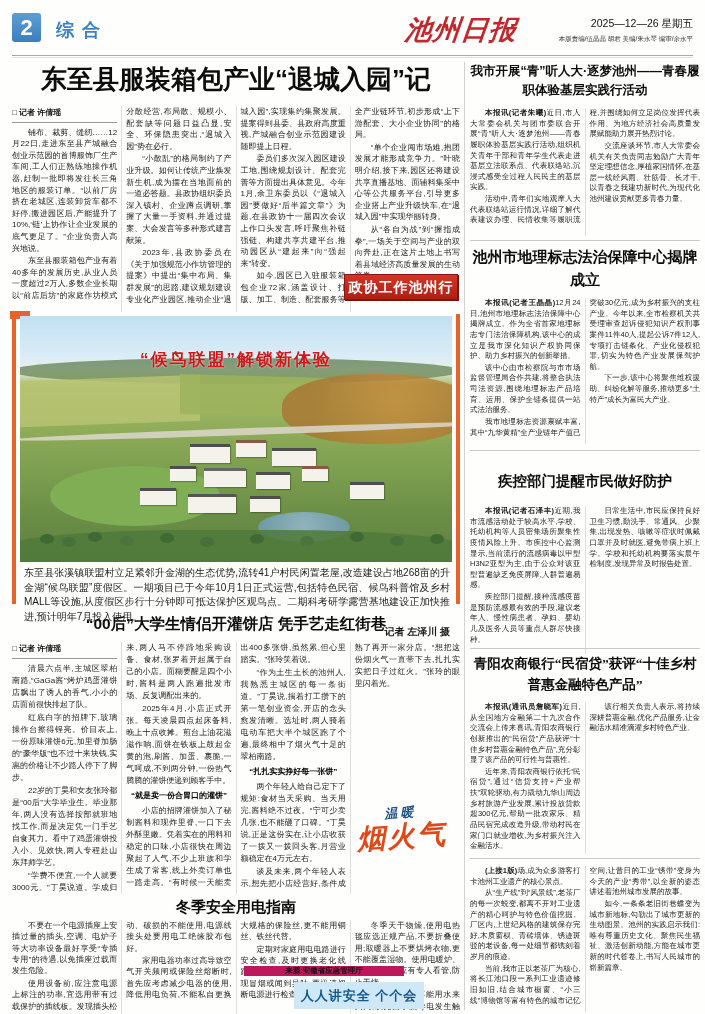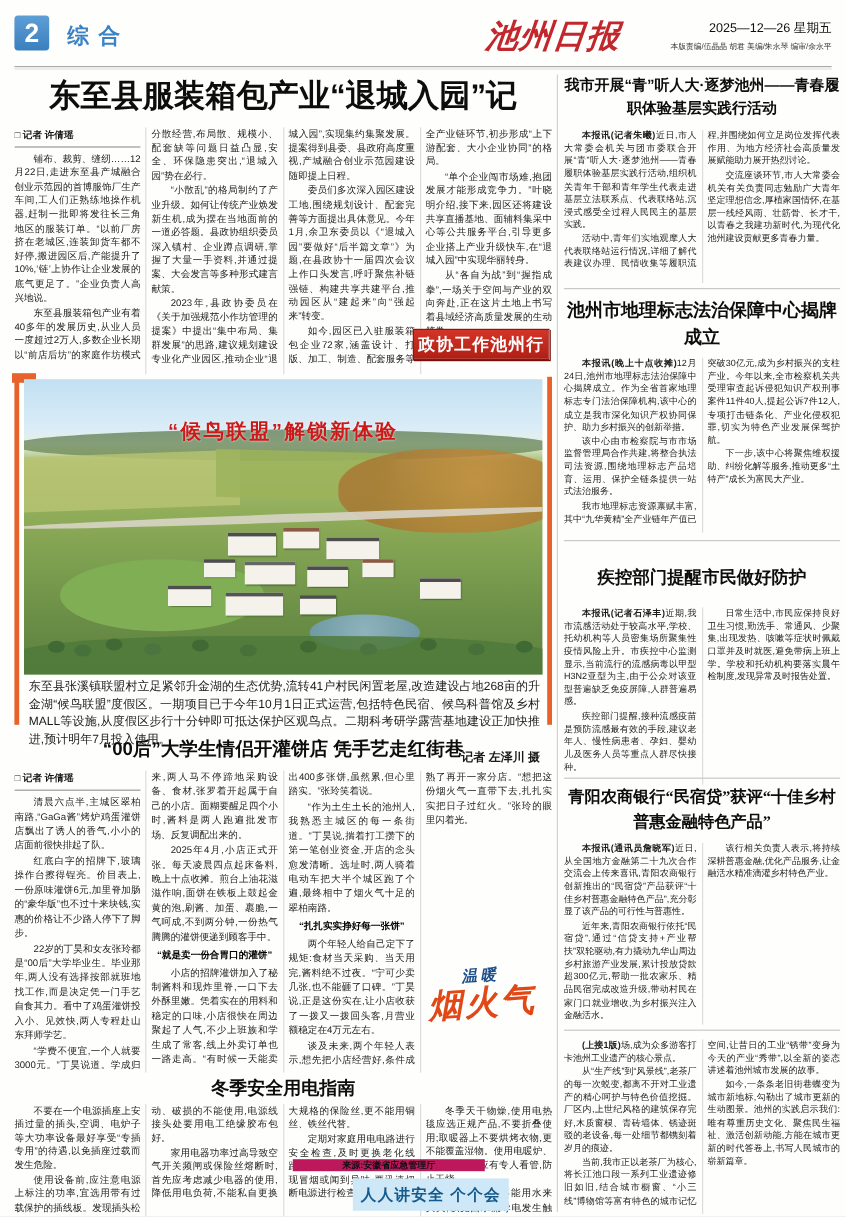--- a/index.html
+++ b/index.html
@@ -84,21 +84,21 @@
   .source-line{position:absolute;left:232px;top:904px;width:160px;text-align:center;
                font-weight:bold;font-size:7.5px;color:#111;z-index:3;background:#be185d;}
   .bluebox{position:absolute;left:282px;top:920px;width:130px;height:27px;line-height:27px;z-index:3;
            background:#cfe8f7;color:#155a8c;font-weight:bold;font-size:13px;text-align:center;letter-spacing:1px;}
 
   
   .vrule{position:absolute;left:464px;top:62px;height:948px;border-left:1px solid #d2d2d2;}
   .right{position:absolute;left:470px;top:62px;width:230px;height:952px;}
   .r-head{position:absolute;left:0;width:100%;text-align:center;font-weight:900;color:#0d0d0d;}
   .youth-head{top:0;font-size:12.5px;line-height:1.55;}
-  .geo-head{top:186px;font-size:15px;line-height:1.5;font-family:Liberation Sans, sans-serif;}
+  .geo-head{top:186px;font-size:15px;line-height:1.5;font-family:Liberation Mono, monospace;}
   .flu-kicker{position:absolute;left:0;top:394px;width:100%;text-align:center;font-weight:bold;font-size:11px;color:#111;}
   .flu-head{top:410px;font-size:14.5px;}
   .loan-head{top:592px;font-size:13.5px;line-height:1.55;font-family:"Liberation Serif",serif;}
   .r-body{position:absolute;left:0;width:100%;font-size:7.5px;line-height:1.42;}
   .youth-body{top:46px;height:128px;}
   .geo-body{top:236px;height:146px;}
   .flu-body{top:444px;height:148px;}
   .loan-body{top:640px;height:152px;}
   .cont-body{top:804px;height:146px;}
   .rdiv{position:absolute;left:0;width:100%;border-top:1px solid #c9c9c9;}
@@ -206,21 +206,21 @@
     <div class="r-head youth-head">我市开展“青”听人大·逐梦池州——青春履职体验基层实践行活动</div>
     <div class="r-body youth-body body-text cols2">
         <p><span class="lead-b">本报讯(记者朱曦)</span>近日,市人大常委会机关与团市委联合开展“青”听人大·逐梦池州——青春履职体验基层实践行活动,组织机关青年干部和青年学生代表走进基层立法联系点、代表联络站,沉浸式感受全过程人民民主的基层实践。</p>
         <p>活动中,青年们实地观摩人大代表联络站运行情况,详细了解代表建议办理、民情收集等履职流程,并围绕如何立足岗位发挥代表作用、为地方经济社会高质量发展赋能助力展开热烈讨论。</p>
         <p>交流座谈环节,市人大常委会机关有关负责同志勉励广大青年坚定理想信念,厚植家国情怀,在基层一线经风雨、壮筋骨、长才干,以青春之我建功新时代,为现代化池州建设贡献更多青春力量。</p>
       </div>
     <div class="rdiv rdiv1"></div>
 
     <div class="r-head geo-head">池州市地理标志法治保障中心揭牌成立</div>
     <div class="r-body geo-body body-text cols2">
-        <p><span class="lead-b">本报讯(晚上十点收摊)</span>12月24日,池州市地理标志法治保障中心揭牌成立。作为全省首家地理标志专门法治保障机构,该中心的成立是我市深化知识产权协同保护、助力乡村振兴的创新举措。</p>
+        <p><span class="lead-b">本报讯(记者王晶晶)</span>12月24日,池州市地理标志法治保障中心揭牌成立。作为全省首家地理标志专门法治保障机构,该中心的成立是我市深化知识产权协同保护、助力乡村振兴的创新举措。</p>
         <p>该中心由市检察院与市市场监督管理局合作共建,将整合执法司法资源,围绕地理标志产品培育、运用、保护全链条提供一站式法治服务。</p>
         <p>我市地理标志资源禀赋丰富,其中“九华黄精”全产业链年产值已突破30亿元,成为乡村振兴的支柱产业。今年以来,全市检察机关共受理审查起诉侵犯知识产权刑事案件11件40人,提起公诉7件12人,专项打击链条化、产业化侵权犯罪,切实为特色产业发展保驾护航。</p>
         <p>下一步,该中心将聚焦维权援助、纠纷化解等服务,推动更多“土特产”成长为富民大产业。</p>
       </div>
     <div class="rdiv rdiv2"></div>
 
     <div class="r-head flu-head">疾控部门提醒市民做好防护</div>
     <div class="r-body flu-body body-text cols2">
         <p><span class="lead-b">本报讯(记者石泽丰)</span>近期,我市流感活动处于较高水平,学校、托幼机构等人员密集场所聚集性疫情风险上升。市疾控中心监测显示,当前流行的流感病毒以甲型H3N2亚型为主,由于公众对该亚型普遍缺乏免疫屏障,人群普遍易感。</p>
         <p>疾控部门提醒,接种流感疫苗是预防流感最有效的手段,建议老年人、慢性病患者、孕妇、婴幼儿及医务人员等重点人群尽快接种。</p>

